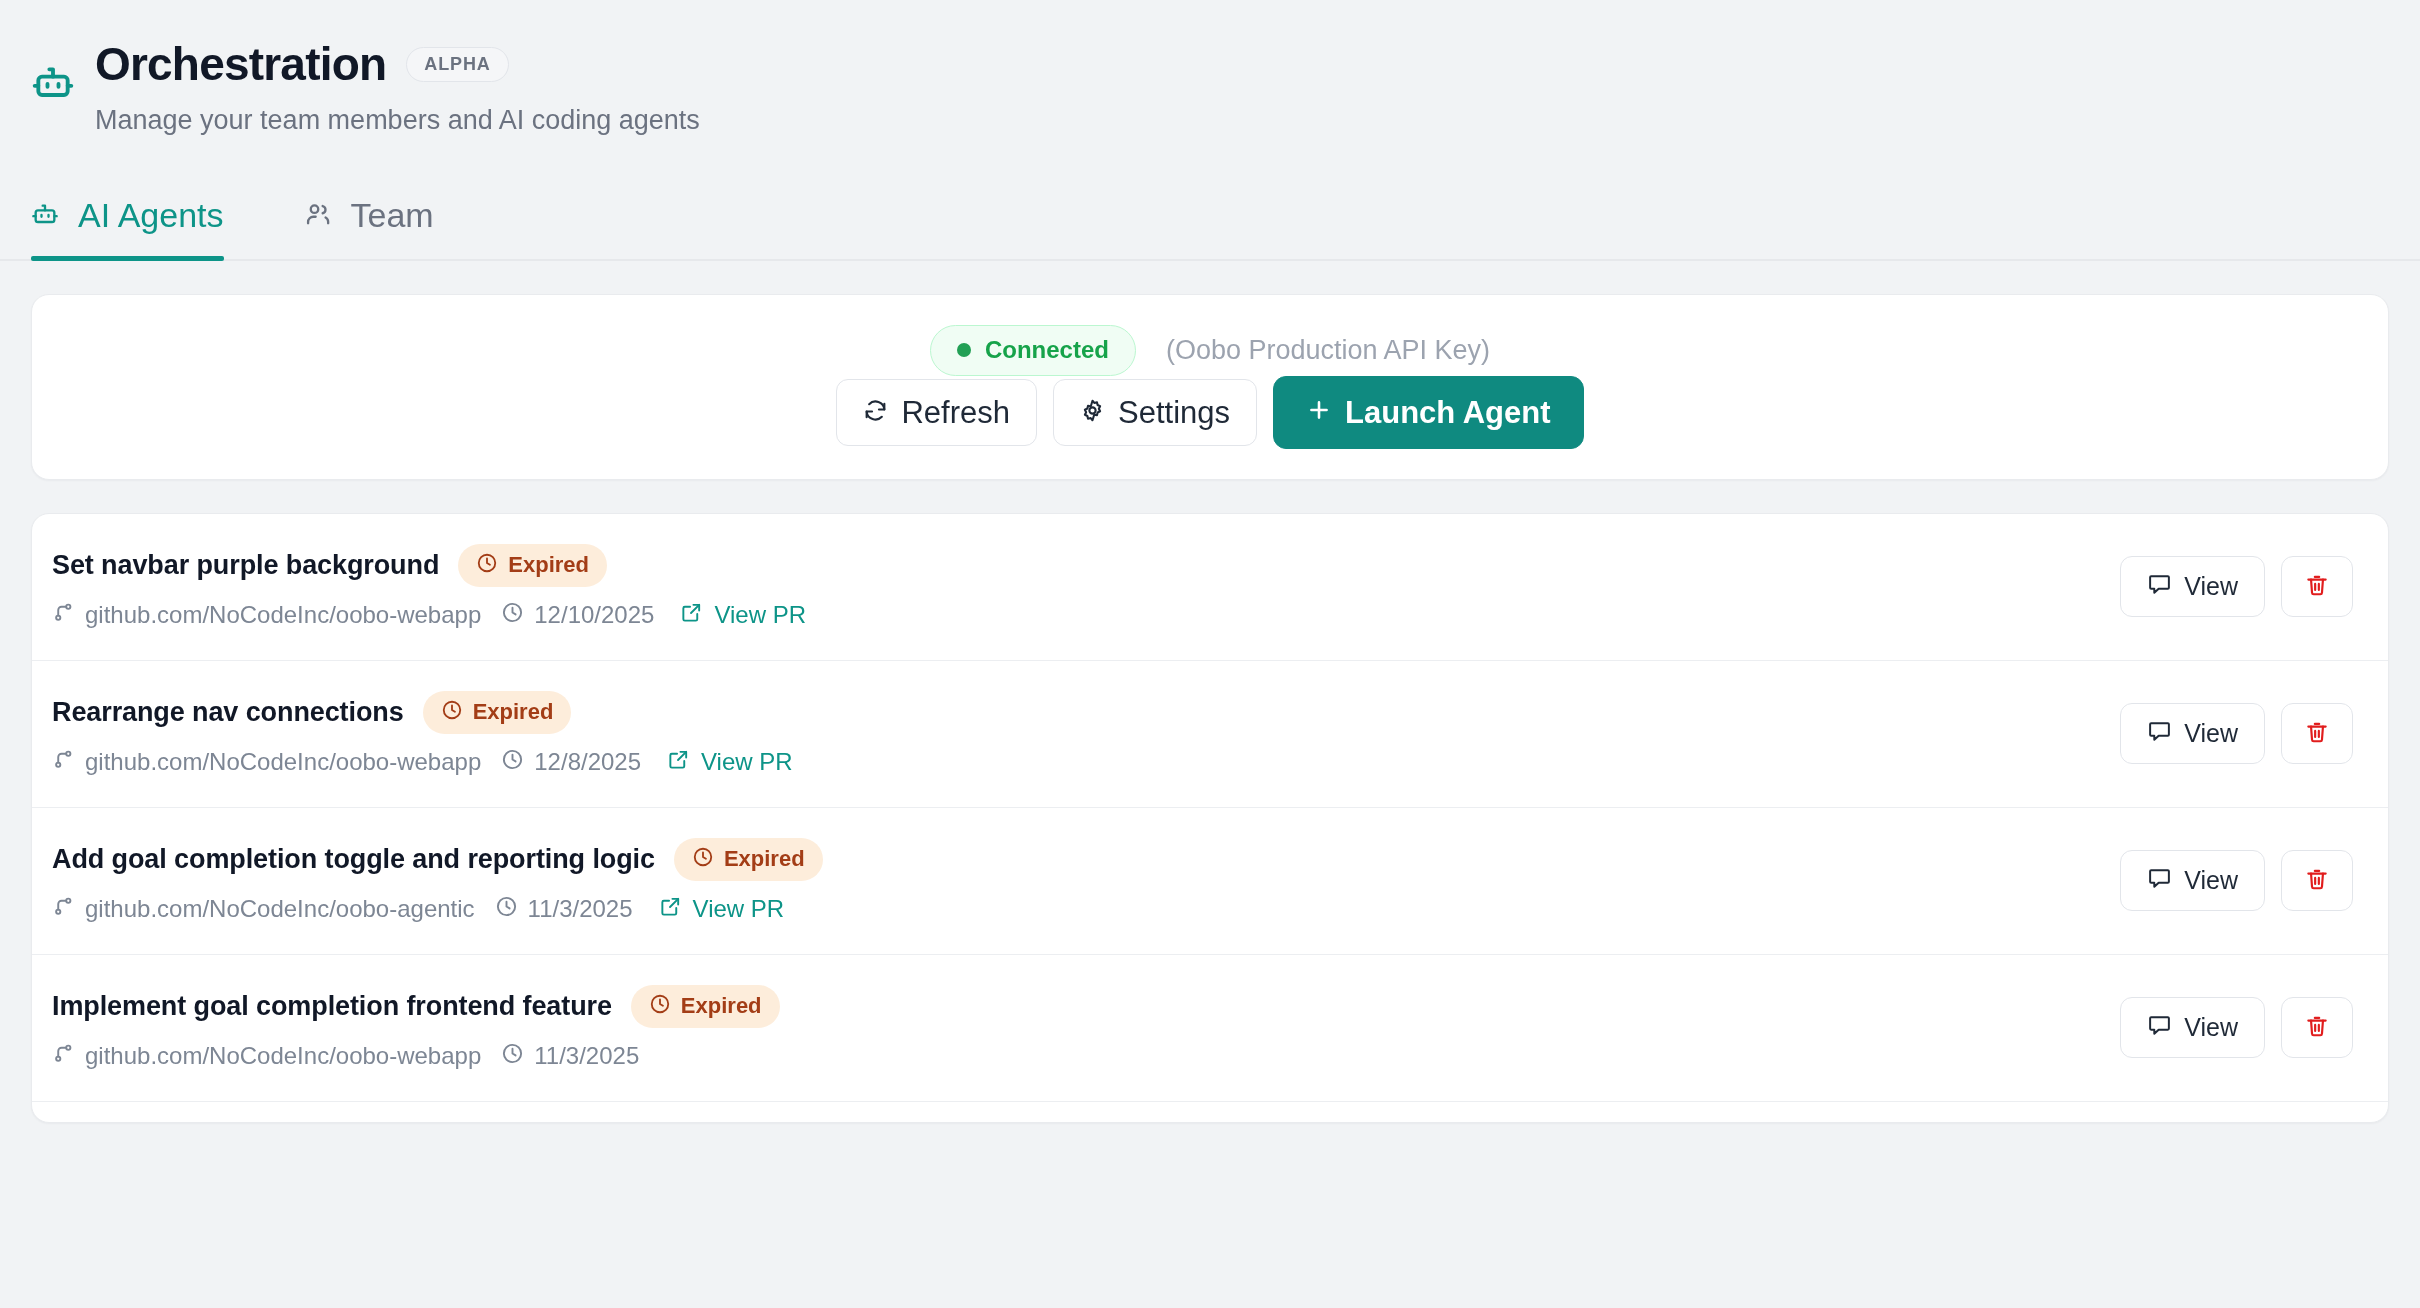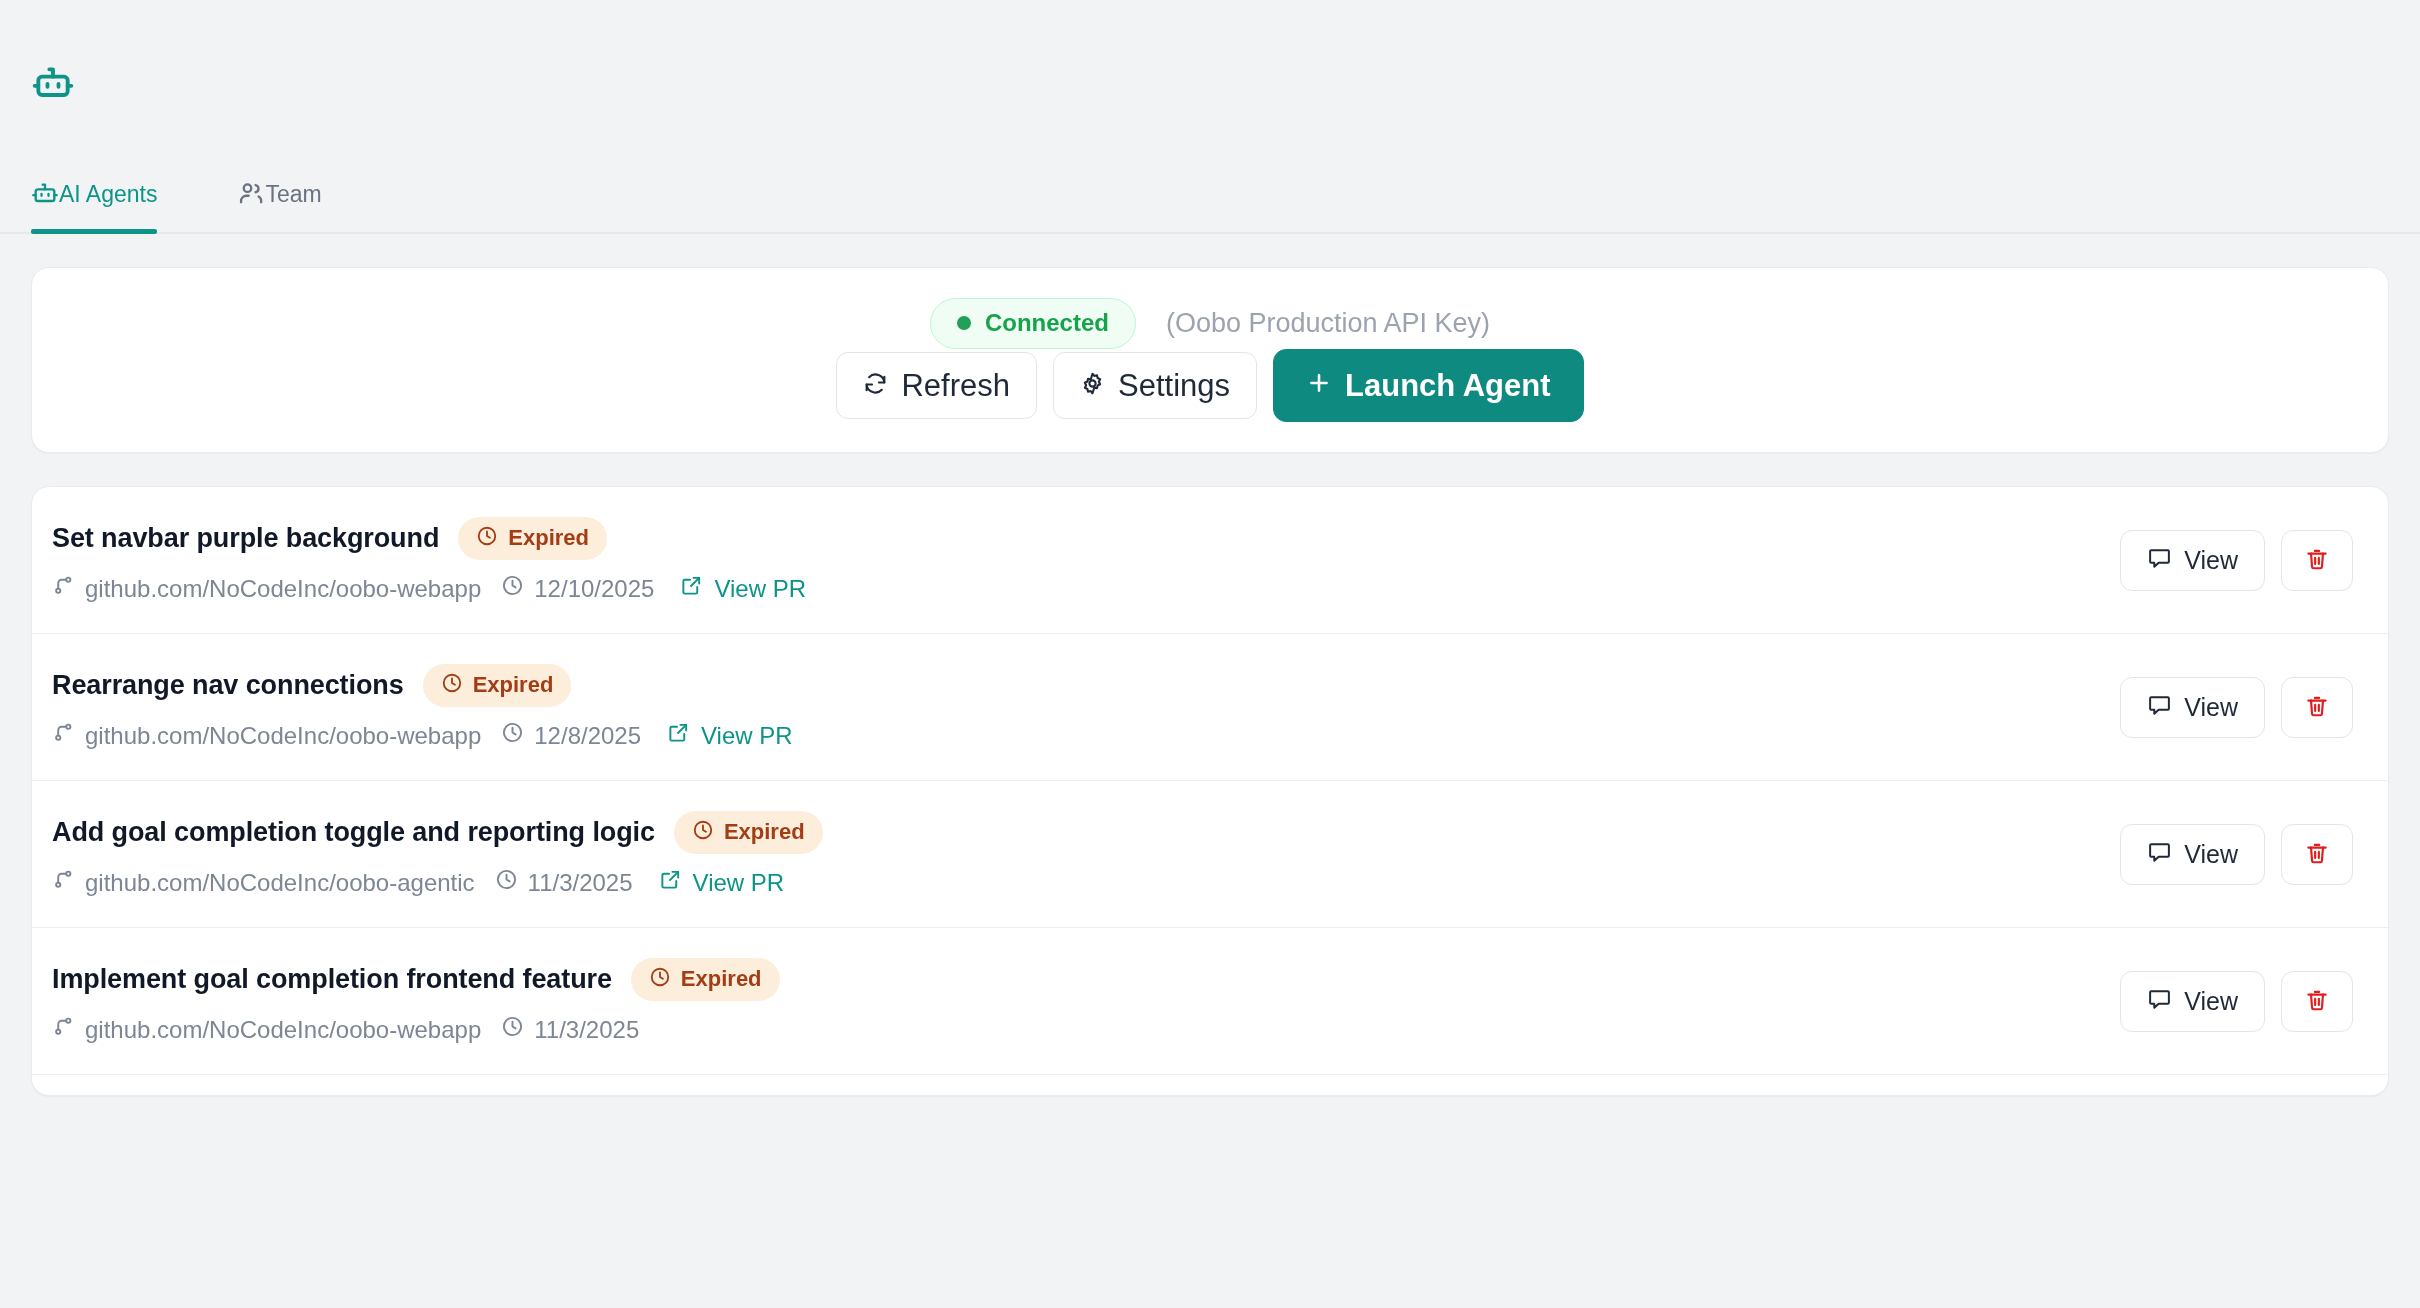--- a/index.html
+++ b/index.html
@@ -67,23 +67,23 @@
     display: flex;
     align-items: flex-end;
     gap: 0;
     border-bottom: 2px solid #e6e8eb;
     height: 78px;
     box-sizing: border-box;
   }
   .tab {
     display: flex;
     align-items: center;
-    gap: 0;
+    gap: 19px;
     padding: 0 40px 24px 0;
-    font-size: 23px;
+    font-size: 34px;
     color: #6b7280;
     cursor: pointer;
     position: relative;
     background: none;
     border: 0;
     font-family: inherit;
   }
   .tab + .tab { padding-left: 40px; }
   .tab.active { color: #0d9488; }
   .tab.active::after {
@@ -277,20 +277,27 @@
 
 <div class="page-header">
   <span class="robot-logo">
     <svg width="44" height="44" viewBox="0 0 24 24" fill="none" stroke="#0d9488" stroke-width="2.1" stroke-linecap="round" stroke-linejoin="round">
       <path d="M12 8V4h-2"></path>
       <rect x="4" y="8" width="16" height="10" rx="2"></rect>
       <path d="M2 13h2M20 13h2"></path>
       <path d="M9 12v1.5M15 12v1.5"></path>
     </svg>
   </span>
+  <div class="title-block">
+    <div class="title-row">
+      <h1 class="page-title">Orchestration</h1>
+      <span class="alpha-badge">ALPHA</span>
+    </div>
+    <div class="page-subtitle">Manage your team members and AI coding agents</div>
+  </div>
 </div>
 
 <div class="tabs">
   <button class="tab active">
     <span class="tab-icon">
       <svg width="28" height="28" viewBox="0 0 24 24" fill="none" stroke="currentColor" stroke-width="2" stroke-linecap="round" stroke-linejoin="round">
         <path d="M12 8V4h-2"></path>
         <rect x="4" y="8" width="16" height="10" rx="2"></rect>
         <path d="M2 13h2M20 13h2"></path>
         <path d="M9 12v1.5M15 12v1.5"></path>

